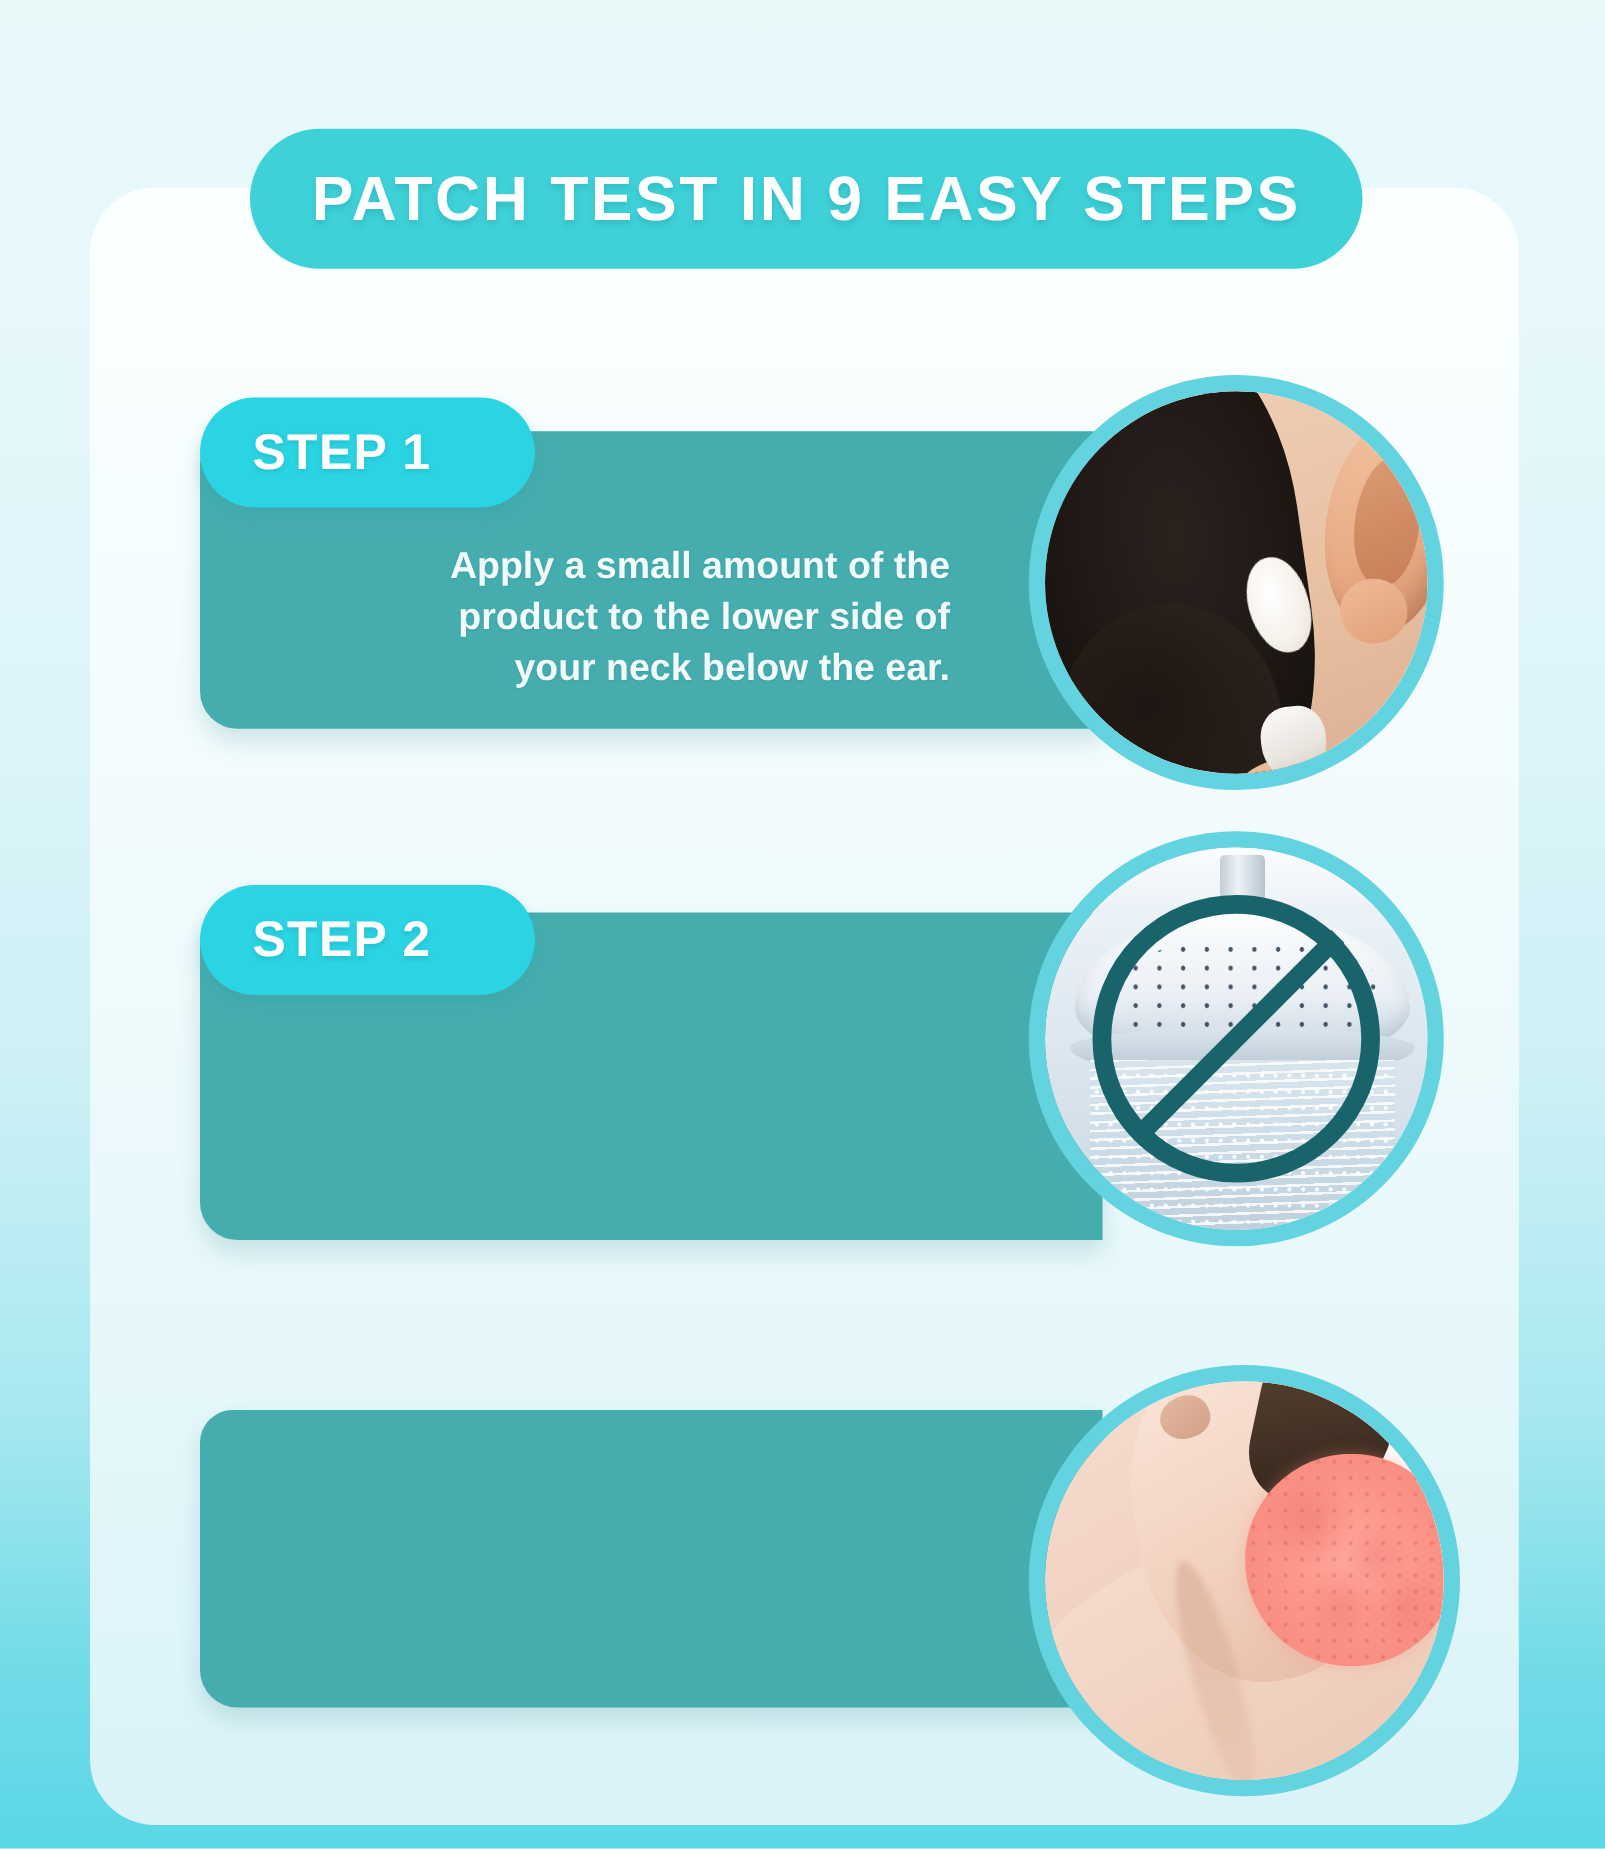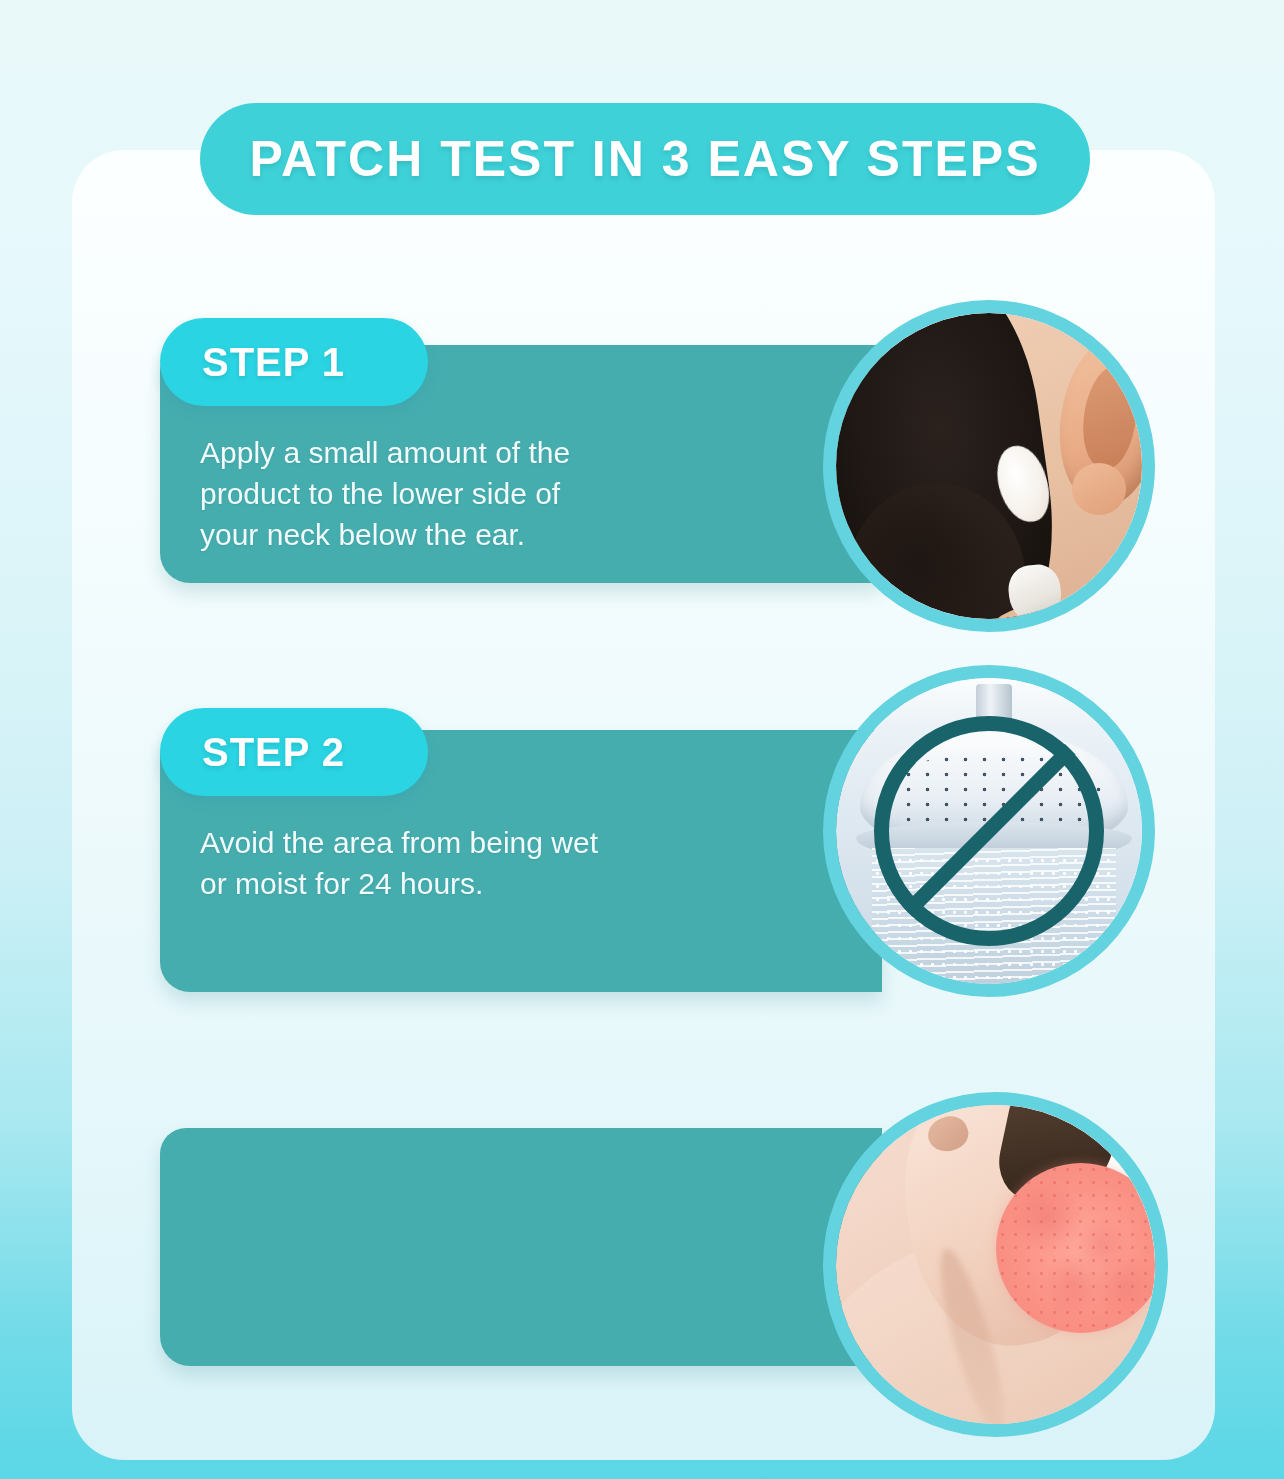--- a/index.html
+++ b/index.html
@@ -66,20 +66,21 @@
     letter-spacing: 2px;
     text-shadow: 0 3px 5px rgba(20,110,120,0.22);
     white-space: nowrap;
   }
 
   
   .step-row {
     position: absolute;
     left: 0;
     width: 1076px;
+    text-align: right;
   }
   .step-row.s1 { top: 310px;  height: 340px; }
   .step-row.s2 { top: 700px;  height: 330px; padding-left: 28px; }
   .step-row.s3 { top: 1080px; height: 345px; }
 
   
   .panel {
     position: absolute;
     left: 160px;
     background: #46adaf;
@@ -111,21 +112,21 @@
     text-shadow: 0 2px 4px rgba(20,110,130,0.22);
   }
 
   
   .body-text {
     position: absolute;
     left: 200px;
     color: #f2fbfb;
     font-size: 30px;
     line-height: 41px;
-    font-weight: normal;
+    font-weight: bold;
     white-space: pre-line;
     text-shadow: 0 1px 2px rgba(40,120,125,0.25);
   }
   .s1 .body-text { top: 122px; width: 560px; }
   .s2 .body-text { top: 122px; width: 580px; }
   .s3 .body-text { top: 122px; width: 640px; }
 
   
   .photo {
     position: absolute;
@@ -349,21 +350,21 @@
   }
 </style>
 </head>
 <body>
 
 <div class="poster">
 
   <div class="card"></div>
 
   <div class="title-pill">
-    <span class="title-text">PATCH TEST IN 3 EASY STEPS</span>
+    <span class="title-text">PATCH TEST IN 9 EASY STEPS</span>
   </div>
 
   <div class="step-row s1">
     <div class="panel"></div>
     <div class="badge">
       <span class="badge-label">STEP 1</span>
     </div>
     <div class="body-text">Apply a small amount of the
 product to the lower side of
 your neck below the ear.</div>
@@ -380,22 +381,20 @@
         <div class="nail"></div>
       </div>
     </div>
   </div>
 
   <div class="step-row s2">
     <div class="panel"></div>
     <div class="badge">
       <span class="badge-label">STEP 2</span>
     </div>
-    <div class="body-text">Avoid the area from being wet
-or moist for 24 hours.</div>
     <div class="photo">
       <div class="photo-inner ph2">
         <div class="ceiling"></div>
         <div class="arm"></div>
         <div class="head"></div>
         <div class="holes"></div>
         <div class="rim"></div>
         <div class="water"></div>
         <div class="droplets"></div>
         <div class="no-circle"></div>

